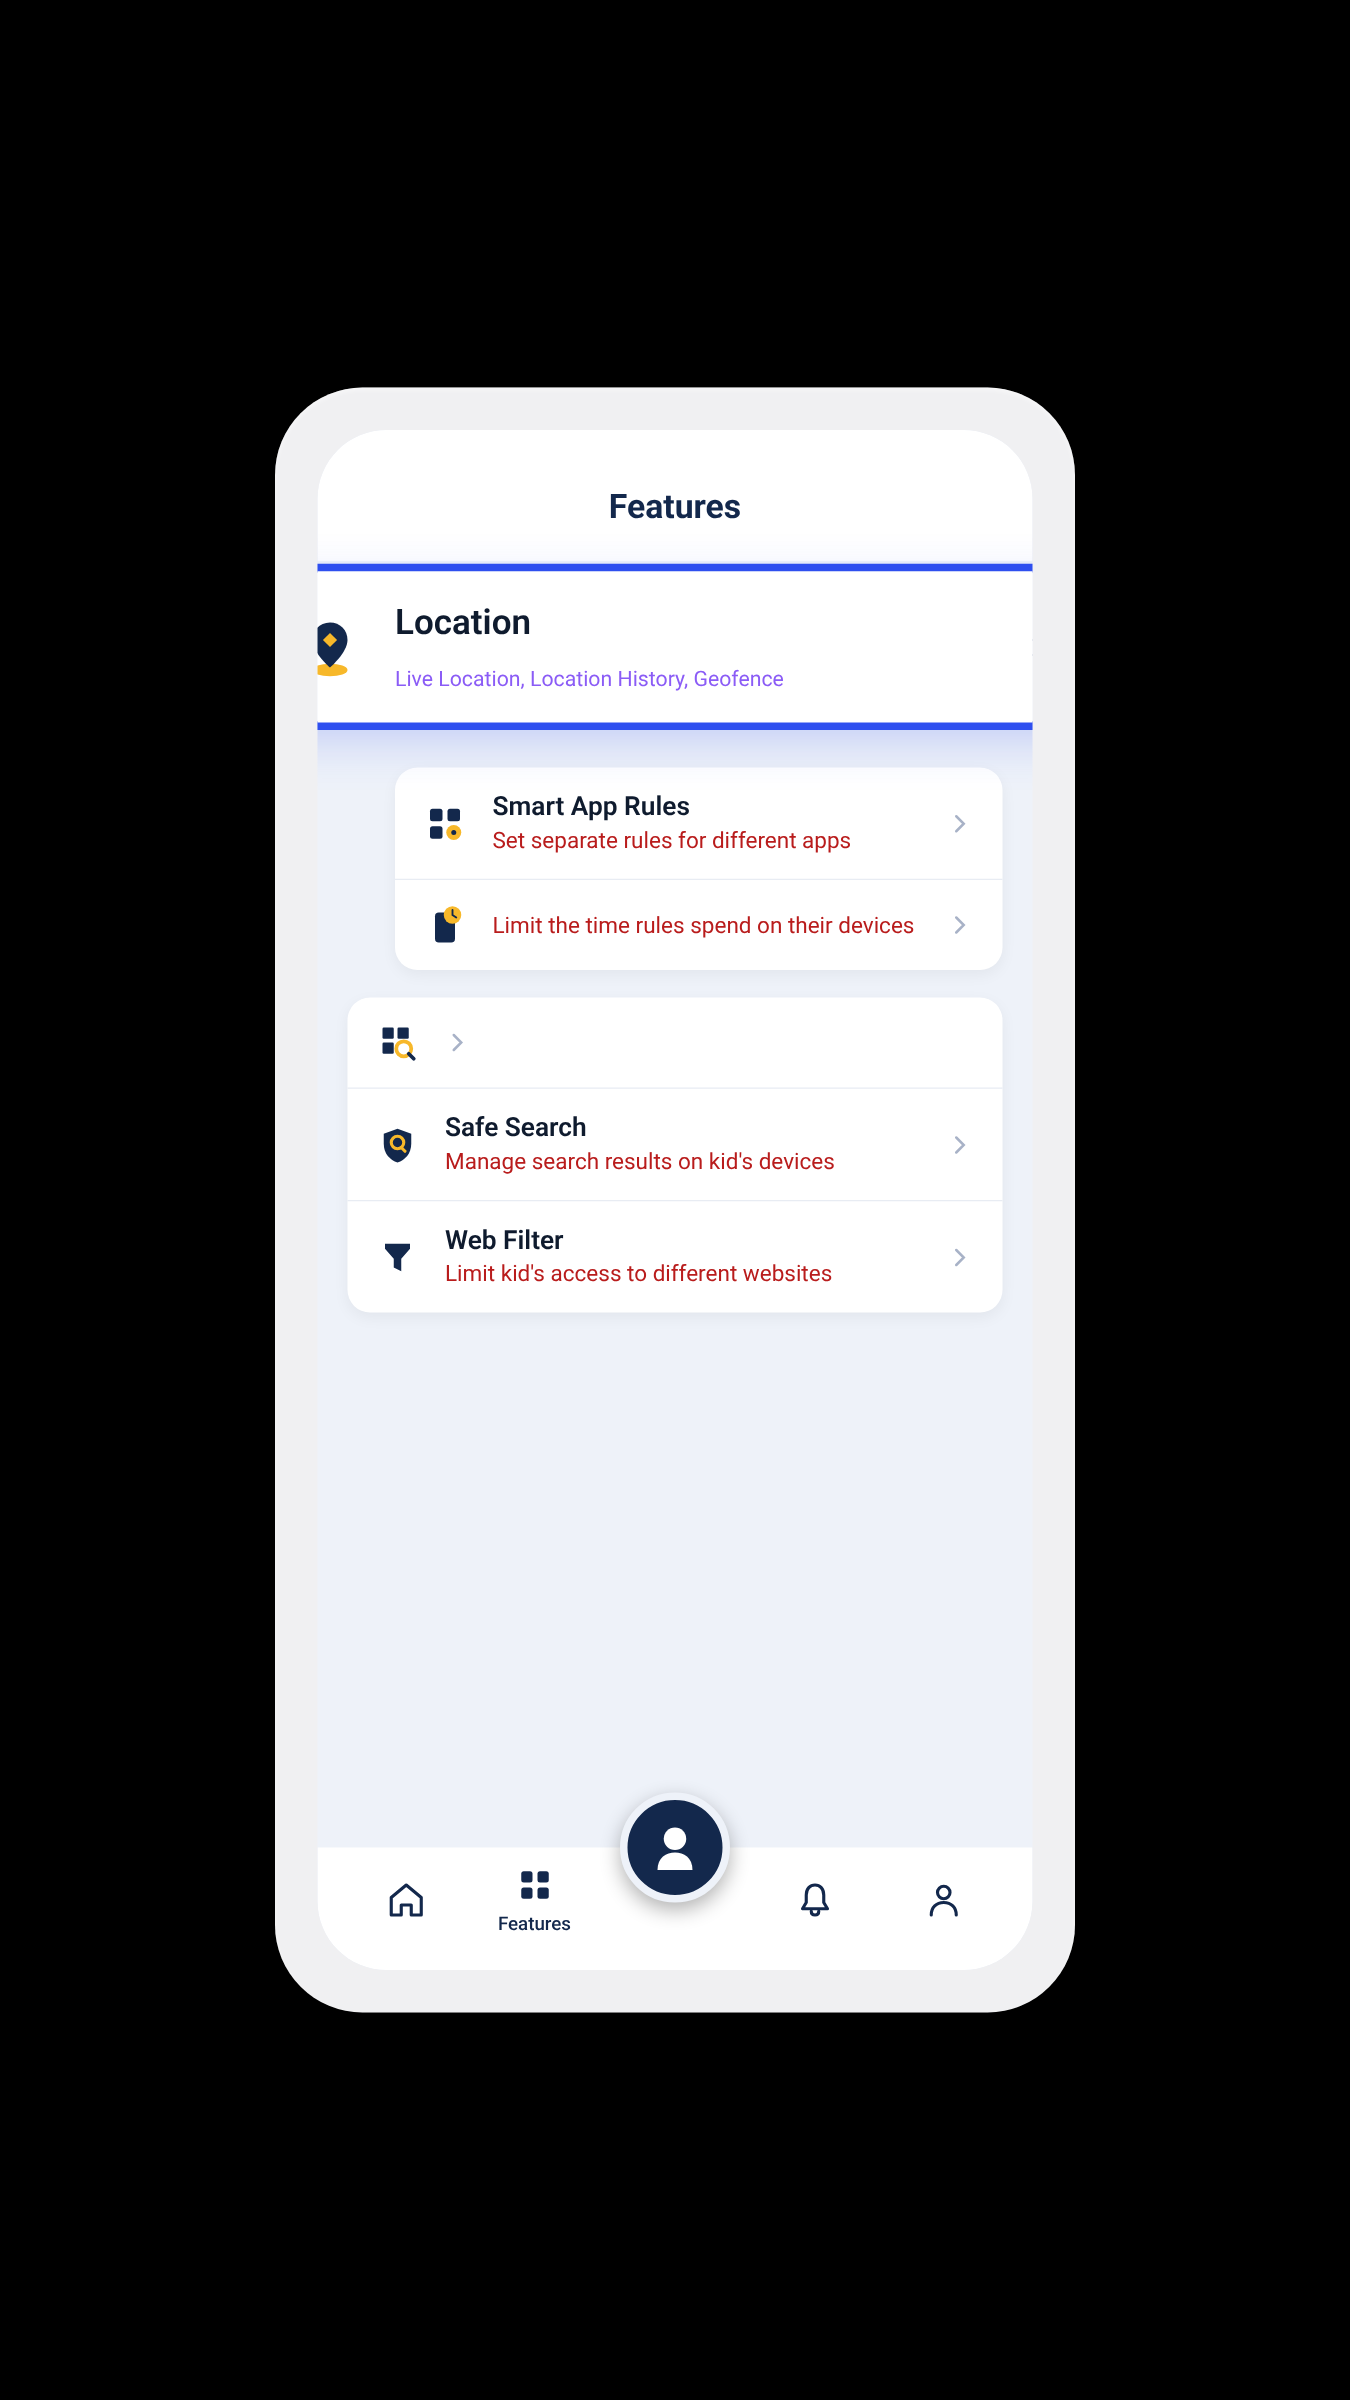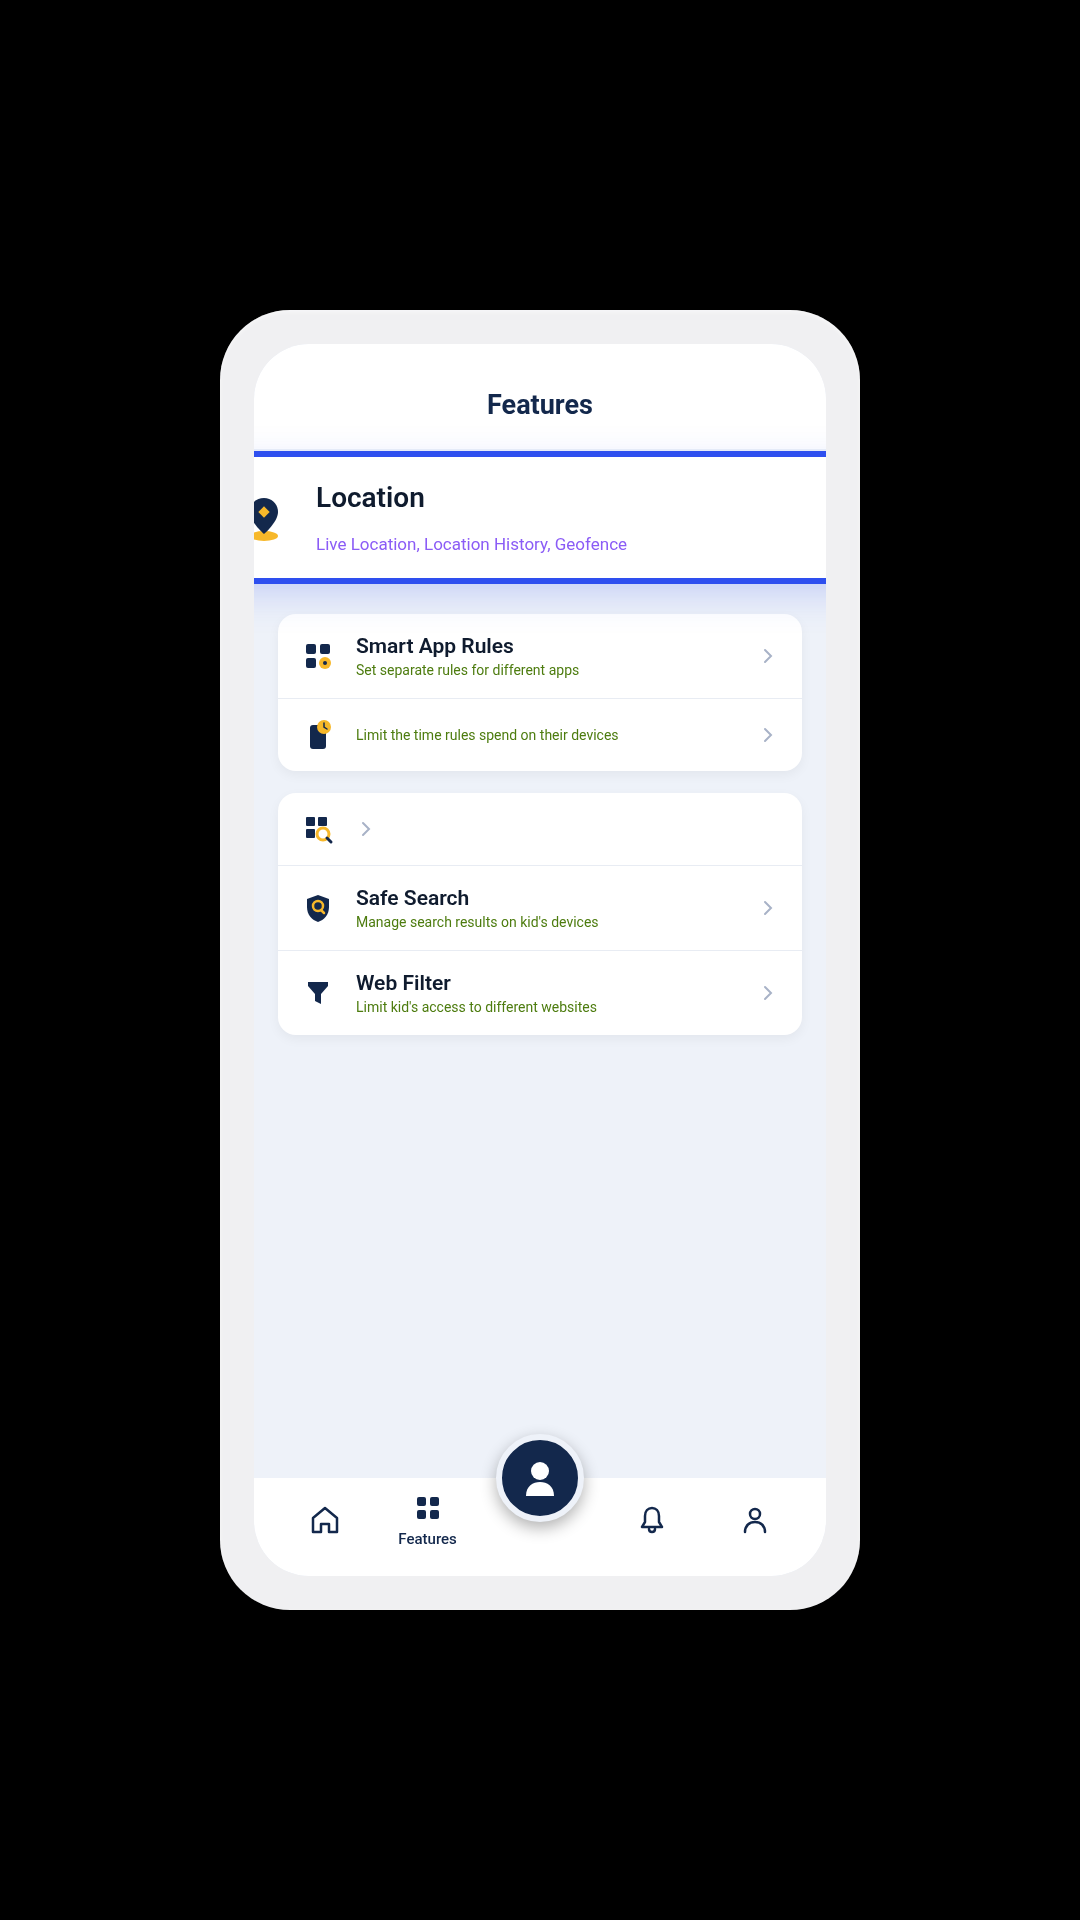--- a/index.html
+++ b/index.html
@@ -100,20 +100,21 @@
     
     .card-group {
       background: #fff;
       border-radius: 18px;
       box-shadow: 0 4px 12px rgba(0,0,0,0.05);
       margin-bottom: 22px;
     }
     
     .first-group {
       margin-top: 145px;
+      margin-left: 38px;
     }
     
     .feature-item {
       display: flex;
       align-items: center;
       gap: 22px;
       padding: 20px 24px;
       cursor: pointer;
       border-bottom: 1px solid #e8ecf3;
     }
@@ -133,22 +134,22 @@
     }
     
     .feature-title {
       font-size: 21px;
       font-weight: 600;
       color: #0f1b2e;
       margin-bottom: 4px;
     }
     
     .feature-subtitle {
-      font-size: 14px;
-      color: #4d7c0f;
+      font-size: 18px;
+      color: #b91c1c;
     }
     
     .chevron {
       width: 20px;
       height: 20px;
       flex-shrink: 0;
     }
     
     .bottom-nav {
       background: #fff;

